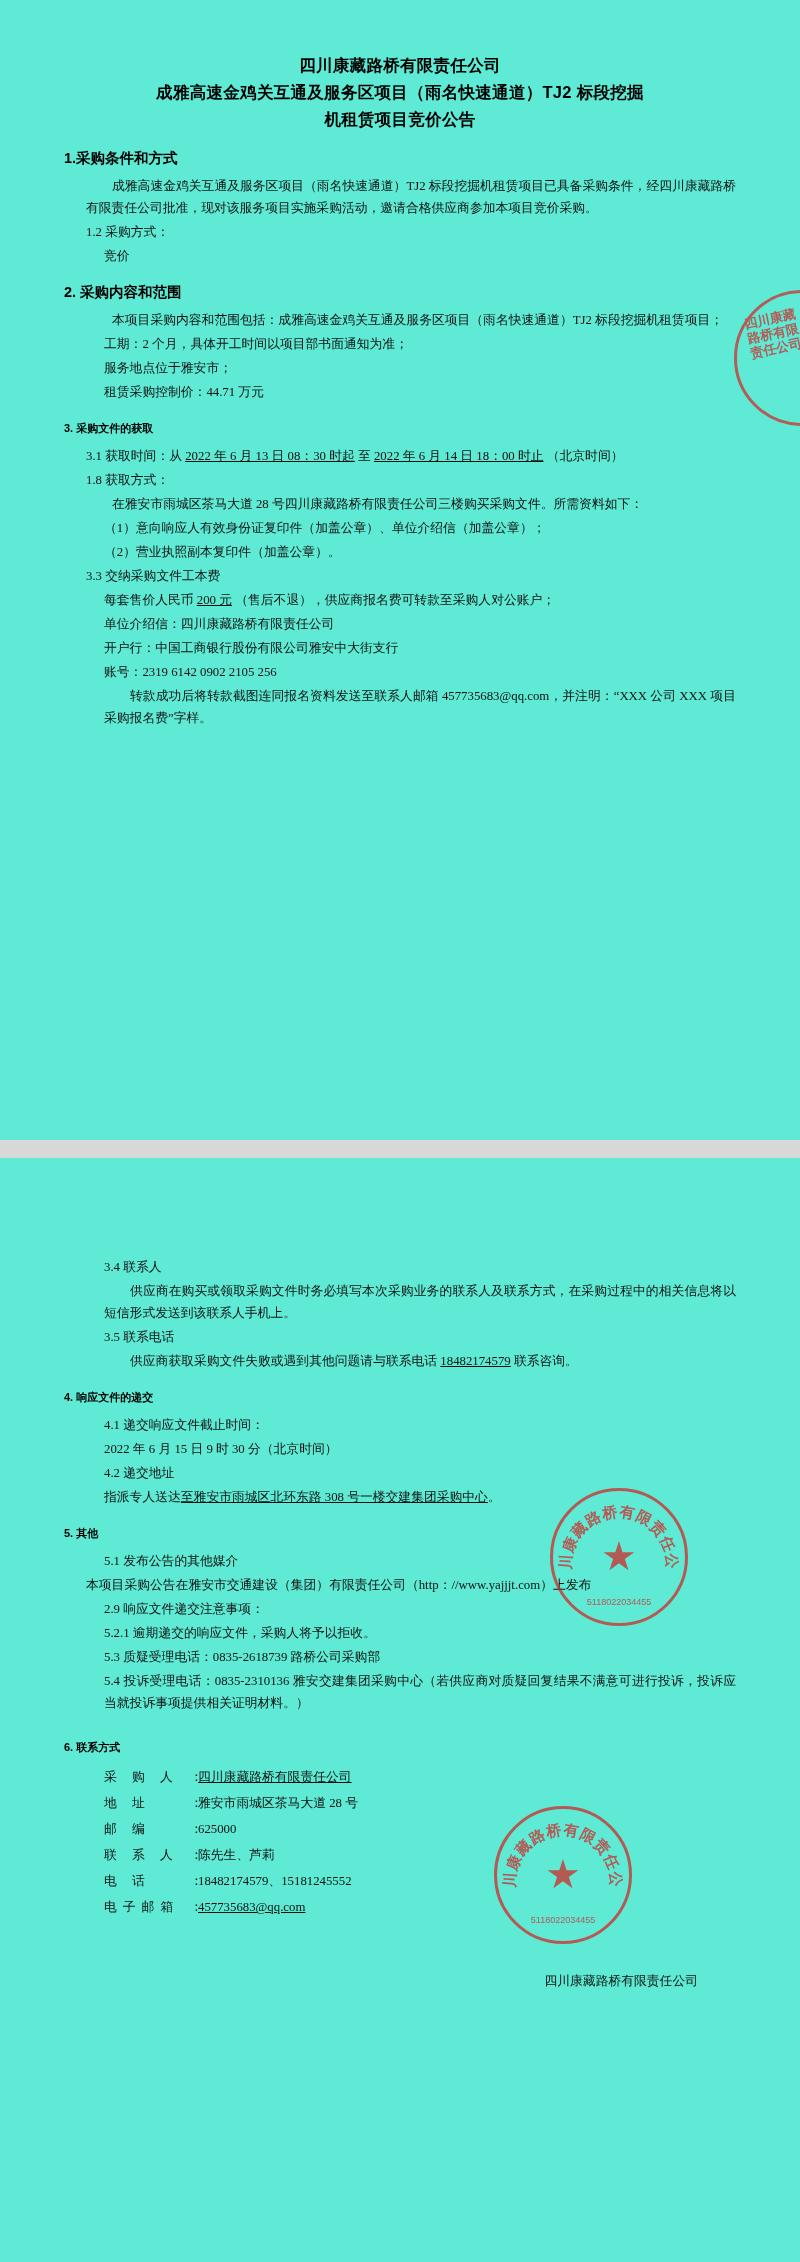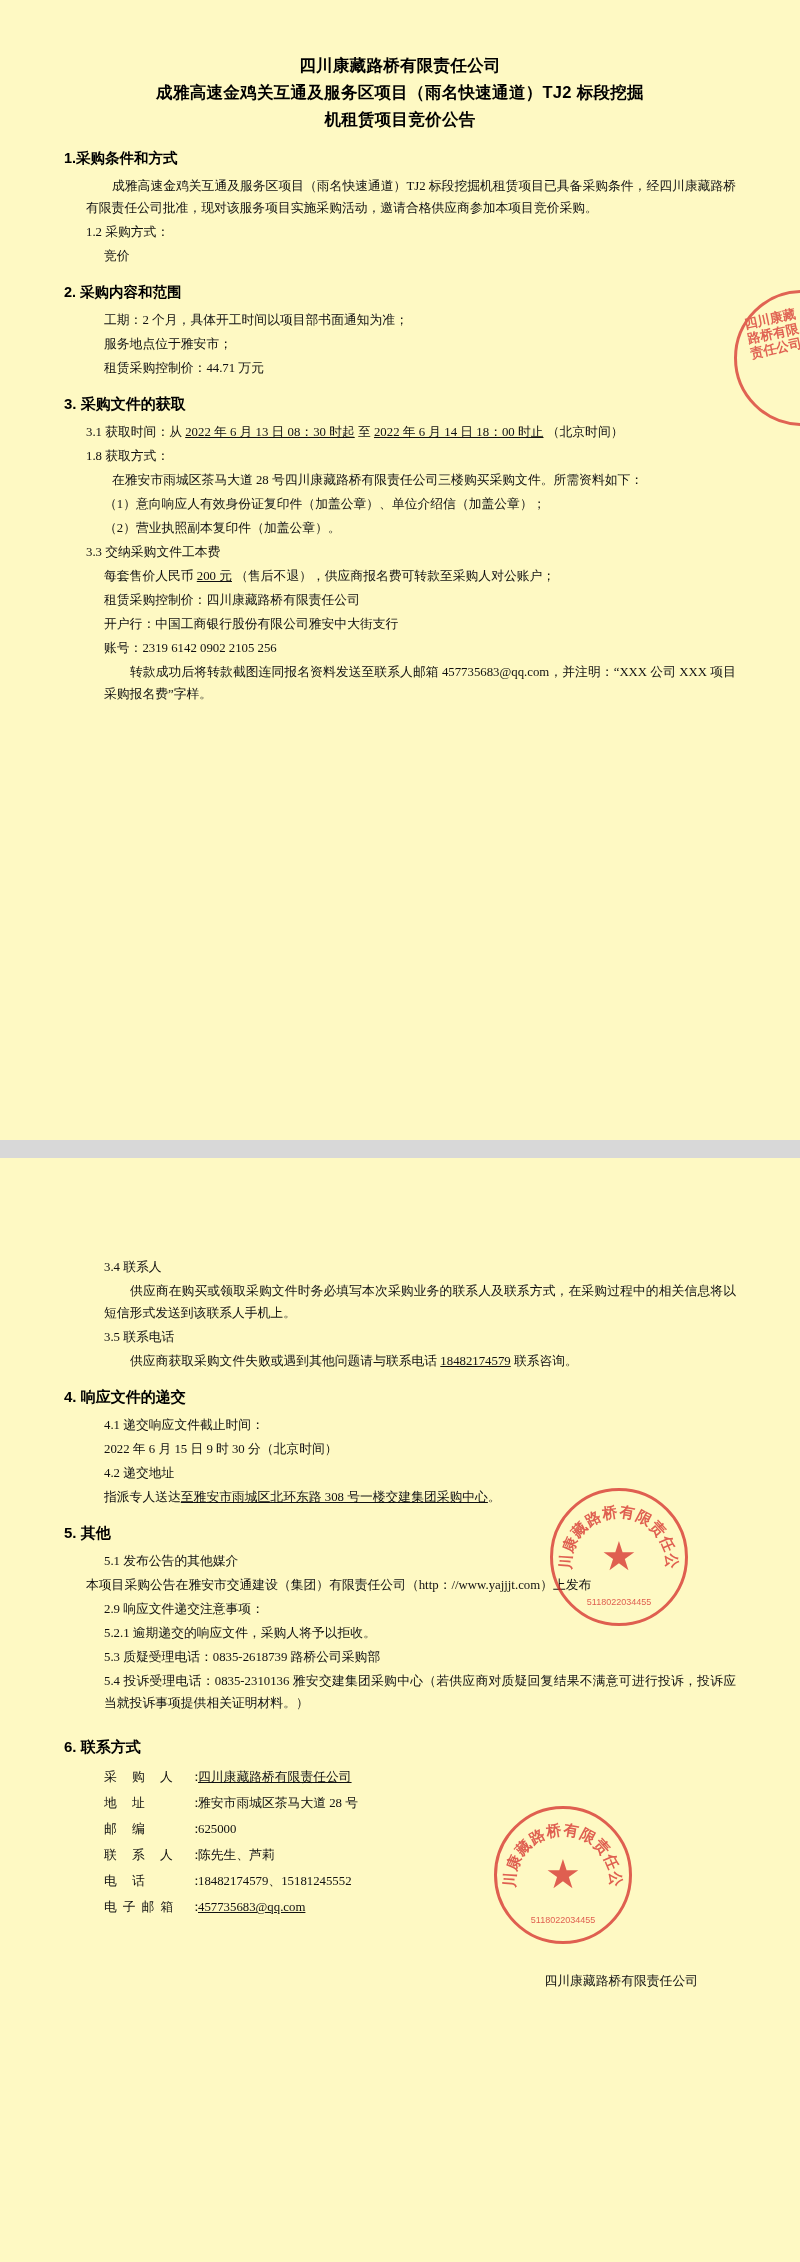--- a/index.html
+++ b/index.html
@@ -11,21 +11,21 @@
     width: 800px;
     font-family: "Liberation Serif", "DejaVu Serif", serif;
     color: #111;
   }
   .doc {
     width: 800px;
     position: relative;
   }
   .page {
     position: relative;
-    background: #fef9c3;
+    background: #5eead4;
     width: 800px;
     box-sizing: border-box;
     overflow: hidden;
   }
   .page1 {
     height: 1140px;
     padding: 38px 64px 0 64px;
   }
   .gap {
     height: 18px;
@@ -56,21 +56,21 @@
   
   h2.sec {
     font-family: "Liberation Sans", "DejaVu Sans", sans-serif;
     font-size: 14.5px;
     font-weight: bold;
     margin: 14px 0 6px 0;
     line-height: 22px;
     color: #000;
   }
   h2.sec.big {
-    font-size: 15px;
+    font-size: 11px;
   }
 
   p.t {
     font-size: 12.8px;
     line-height: 22px;
     margin: 0 0 2px 0;
     text-align: justify;
   }
   p.t.ind {
     text-indent: 26px;
@@ -190,20 +190,21 @@
       <div class="title-line sub">成雅高速金鸡关互通及服务区项目（雨名快速通道）TJ2 标段挖掘</div>
       <div class="title-line sub">机租赁项目竞价公告</div>
     </div>
 
     <h2 class="sec">1.采购条件和方式</h2>
     <p class="t l1 ind">成雅高速金鸡关互通及服务区项目（雨名快速通道）TJ2 标段挖掘机租赁项目已具备采购条件，经四川康藏路桥有限责任公司批准，现对该服务项目实施采购活动，邀请合格供应商参加本项目竞价采购。</p>
     <p class="t l1">1.2 采购方式：</p>
     <p class="t l2">竞价</p>
 
     <h2 class="sec">2. 采购内容和范围</h2>
+    <p class="t l1 ind">本项目采购内容和范围包括：成雅高速金鸡关互通及服务区项目（雨名快速通道）TJ2 标段挖掘机租赁项目；</p>
     <p class="t l2">工期：2 个月，具体开工时间以项目部书面通知为准；</p>
     <p class="t l2">服务地点位于雅安市；</p>
     <p class="t l2">租赁采购控制价：44.71 万元</p>
 
     <h2 class="sec big">3. 采购文件的获取</h2>
     <p class="t l1">
       <span>3.1 获取时间：从</span>
       <span class="u nowrap">2022 年 6 月 13 日 08：30 时起</span>
       <span>至</span>
       <span class="u nowrap">2022 年 6 月 14 日 18：00 时止</span>
@@ -212,21 +213,21 @@
     <p class="t l1">1.8 获取方式：</p>
     <p class="t l1 ind">在雅安市雨城区茶马大道 28 号四川康藏路桥有限责任公司三楼购买采购文件。所需资料如下：</p>
     <p class="t l2">（1）意向响应人有效身份证复印件（加盖公章）、单位介绍信（加盖公章）；</p>
     <p class="t l2">（2）营业执照副本复印件（加盖公章）。</p>
     <p class="t l1">3.3 交纳采购文件工本费</p>
     <p class="t l2">
       <span>每套售价人民币</span>
       <span class="u">200 元</span>
       <span>（售后不退），供应商报名费可转款至采购人对公账户；</span>
     </p>
-    <p class="t l2">租赁采购控制价：四川康藏路桥有限责任公司</p>
+    <p class="t l2">单位介绍信：四川康藏路桥有限责任公司</p>
     <p class="t l2">开户行：中国工商银行股份有限公司雅安中大街支行</p>
     <p class="t l2">账号：2319 6142 0902 2105 256</p>
     <p class="t l2 ind">转款成功后将转款截图连同报名资料发送至联系人邮箱 457735683@qq.com，并注明：“XXX 公司 XXX 项目采购报名费”字样。</p>
 
     <div class="seal-partial">
       <div class="vtxt">四川康藏路桥有限责任公司</div>
     </div>
   </div>
 
   <div class="gap"></div>

